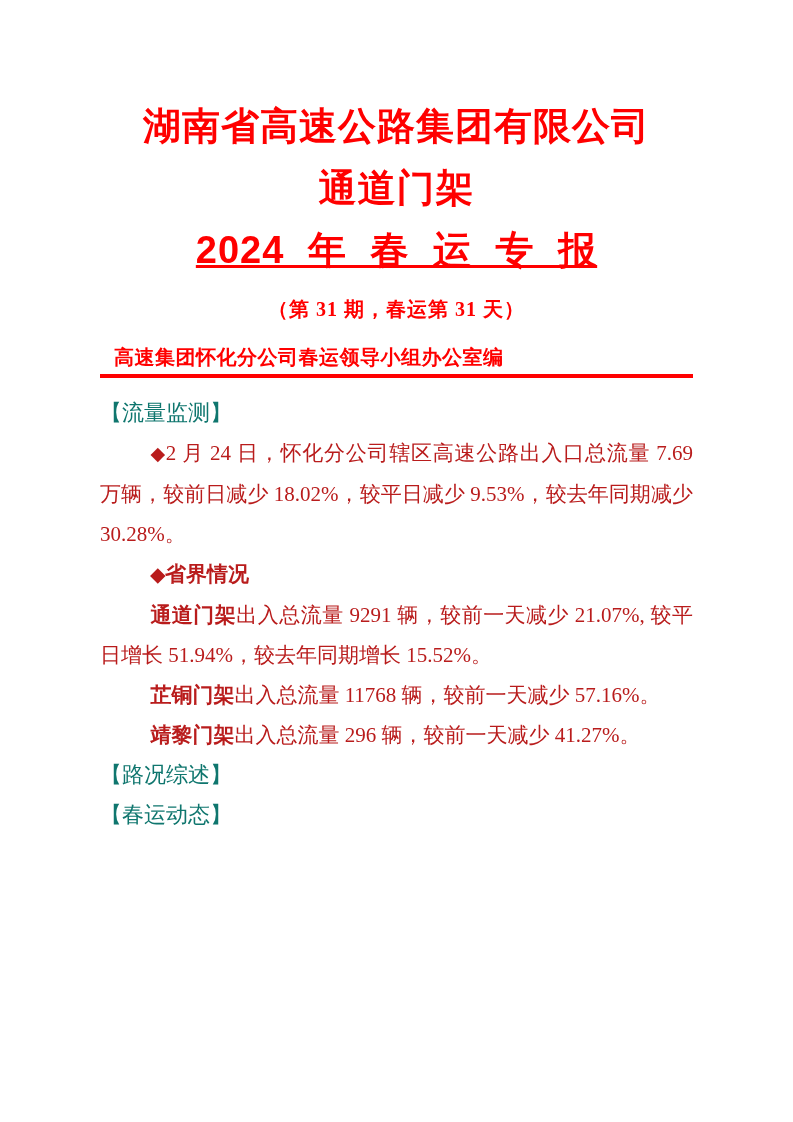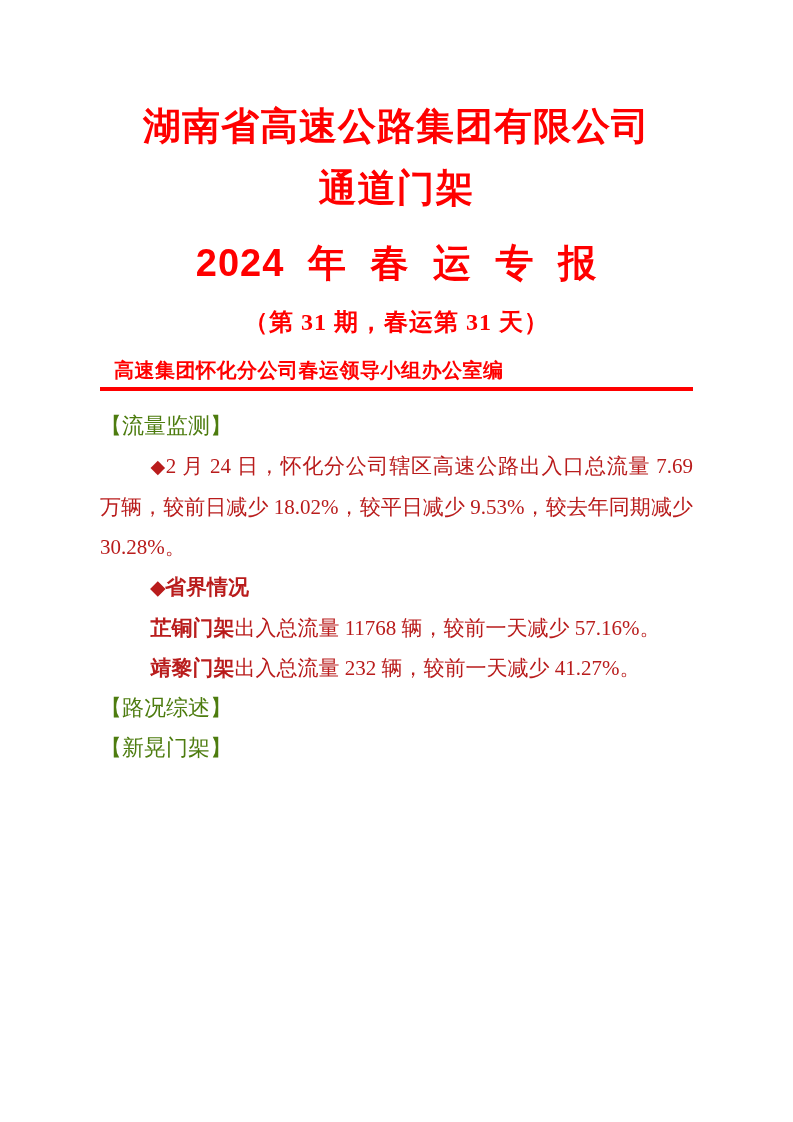--- a/index.html
+++ b/index.html
@@ -23,27 +23,27 @@
     color: #ff0000;
     font-family: "Liberation Sans", sans-serif;
     font-weight: bold;
     font-size: 38px;
     line-height: 44px;
     letter-spacing: 1px;
     white-space: nowrap;
   }
   .t1 { margin-top: 0; }
   .t2 { margin-top: 18px; }
-  .t3 { margin-top: 31px; word-spacing: 12px; }
+  .t3 { margin-top: 18px; word-spacing: 12px; text-decoration: underline; }
   .issue-line {
     margin-top: 24px;
     color: #ff0000;
     font-family: "Liberation Serif", serif;
     font-weight: bold;
-    font-size: 24px;
+    font-size: 20px;
     line-height: 26px;
     letter-spacing: 1px;
   }
   .editor-row {
     margin-top: 22px;
     display: flex;
     justify-content: space-between;
     align-items: flex-end;
     border-bottom: 4px solid #ff0000;
     padding-bottom: 4px;
@@ -62,21 +62,21 @@
     font-size: 20px;
     letter-spacing: 1px;
   }
   
   .doc-body { margin-top: 15px; }
   .sec-heading {
     font-family: "Liberation Sans", sans-serif;
     font-weight: 500;
     font-size: 22px;
     line-height: 40px;
-    color: #4d7c0f;
+    color: #0f766e;
     text-align: left;
   }
   .para {
     font-size: 21px;
     line-height: 40px;
     text-align: justify;
     text-align-last: left;
     color: #b91c1c;
   }
   .para.pi { text-indent: 2.4em; }
@@ -100,26 +100,27 @@
   </div>
 
   <div class="doc-body">
 
     <div class="sec-heading">【流量监测】</div>
 
     <p class="para pi"><span class="bullet">◆</span><span>2 月 24 日，怀化分公司辖区高速公路出入口总流量 7.69 万辆，较前日减少 18.02%，较平日减少 9.53%，较去年同期减少 30.28%。</span></p>
 
     <p class="para pi"><span class="bullet boldb">◆</span><span class="lead">省界情况</span></p>
 
+    <p class="para pi"><span class="lead">通道门架</span><span>出入总流量 9291 辆，较前一天减少 21.07%, 较平日增长 51.94%，较去年同期增长 15.52%。</span></p>
 
 
     <p class="para pi"><span class="lead">芷铜门架</span><span>出入总流量 11768 辆，较前一天减少 57.16%。</span></p>
 
-    <p class="para pi"><span class="lead">靖黎门架</span><span>出入总流量 232 辆，较前一天减少 41.27%。</span></p>
+    <p class="para pi"><span class="lead">靖黎门架</span><span>出入总流量 296 辆，较前一天减少 41.27%。</span></p>
 
     <div class="sec-heading">【路况综述】</div>
 
 
-    <div class="sec-heading">【新晃门架】</div>
+    <div class="sec-heading">【春运动态】</div>
 
   </div>
 
 </div>
 
 </body></html>

